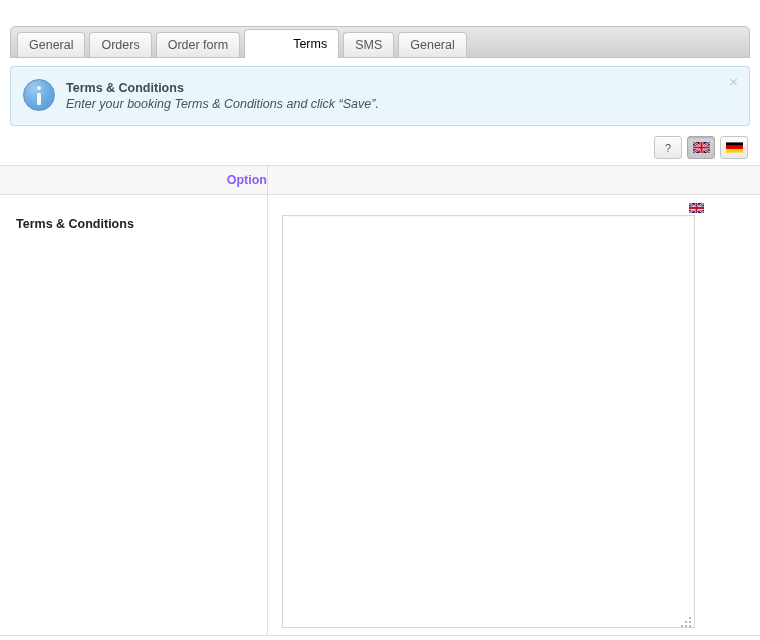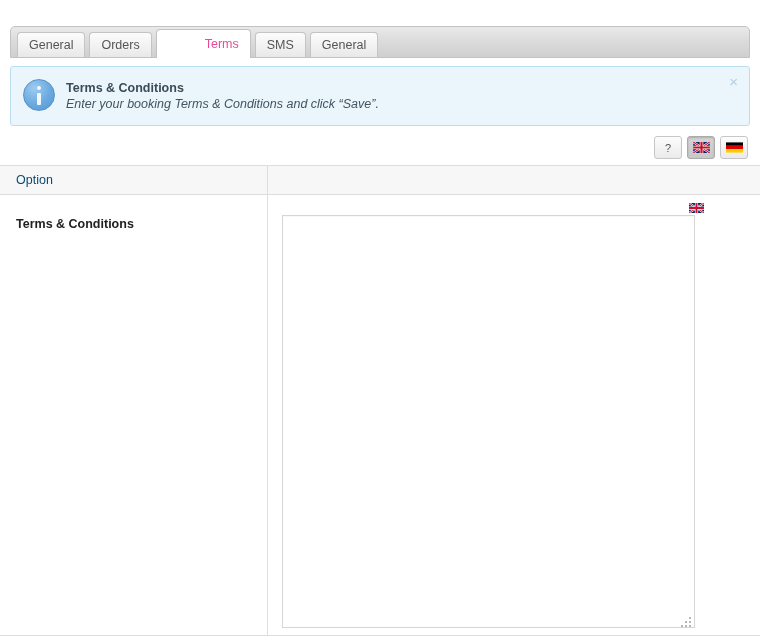--- a/index.html
+++ b/index.html
@@ -48,21 +48,21 @@
     border: 1px solid #c4c4c4;
     border-bottom: none;
     border-radius: 4px 4px 0 0;
     box-sizing: border-box;
     cursor: pointer;
     white-space: nowrap;
     user-select: none;
   }
   .tab.active {
     background: #ffffff;
-    color: #ec4899;
+    color: #000000;
     height: 29px;
     border-color: #c2c2c2;
     margin-bottom: -1px;
     z-index: 3;
     padding-left: 48px;
   }
 
   
   .notice {
     position: relative;
@@ -189,24 +189,25 @@
     padding: 7px 0 0 16px;
   }
   .col-value {
     flex: 1 1 auto;
     box-sizing: border-box;
     padding: 7px 0 0 14px;
     position: relative;
   }
   .grid-head .col-option,
   .grid-head .col-value {
-    font-weight: normal;
-    color: #0c4a6e;
+    font-weight: bold;
+    color: #8b5cf6;
     font-size: 12.5px;
     padding-top: 7px;
+    text-align: right;
   }
   .row-label {
     font-weight: bold;
     font-size: 12.5px;
     color: #222222;
     padding-top: 15px;
   }
 
   
   .ta-wrap {
@@ -271,20 +272,23 @@
 </head>
 <body>
 
 <div class="tabbar-wrap">
   <div class="tabbar">
     <div class="tab">
         <span>General</span>
       </div>
     <div class="tab">
         <span>Orders</span>
+      </div>
+    <div class="tab">
+        <span>Order form</span>
       </div>
     <div class="tab active">
         <span>Terms</span>
       </div>
     <div class="tab">
         <span>SMS</span>
       </div>
     <div class="tab">
         <span>General</span>
       </div>

